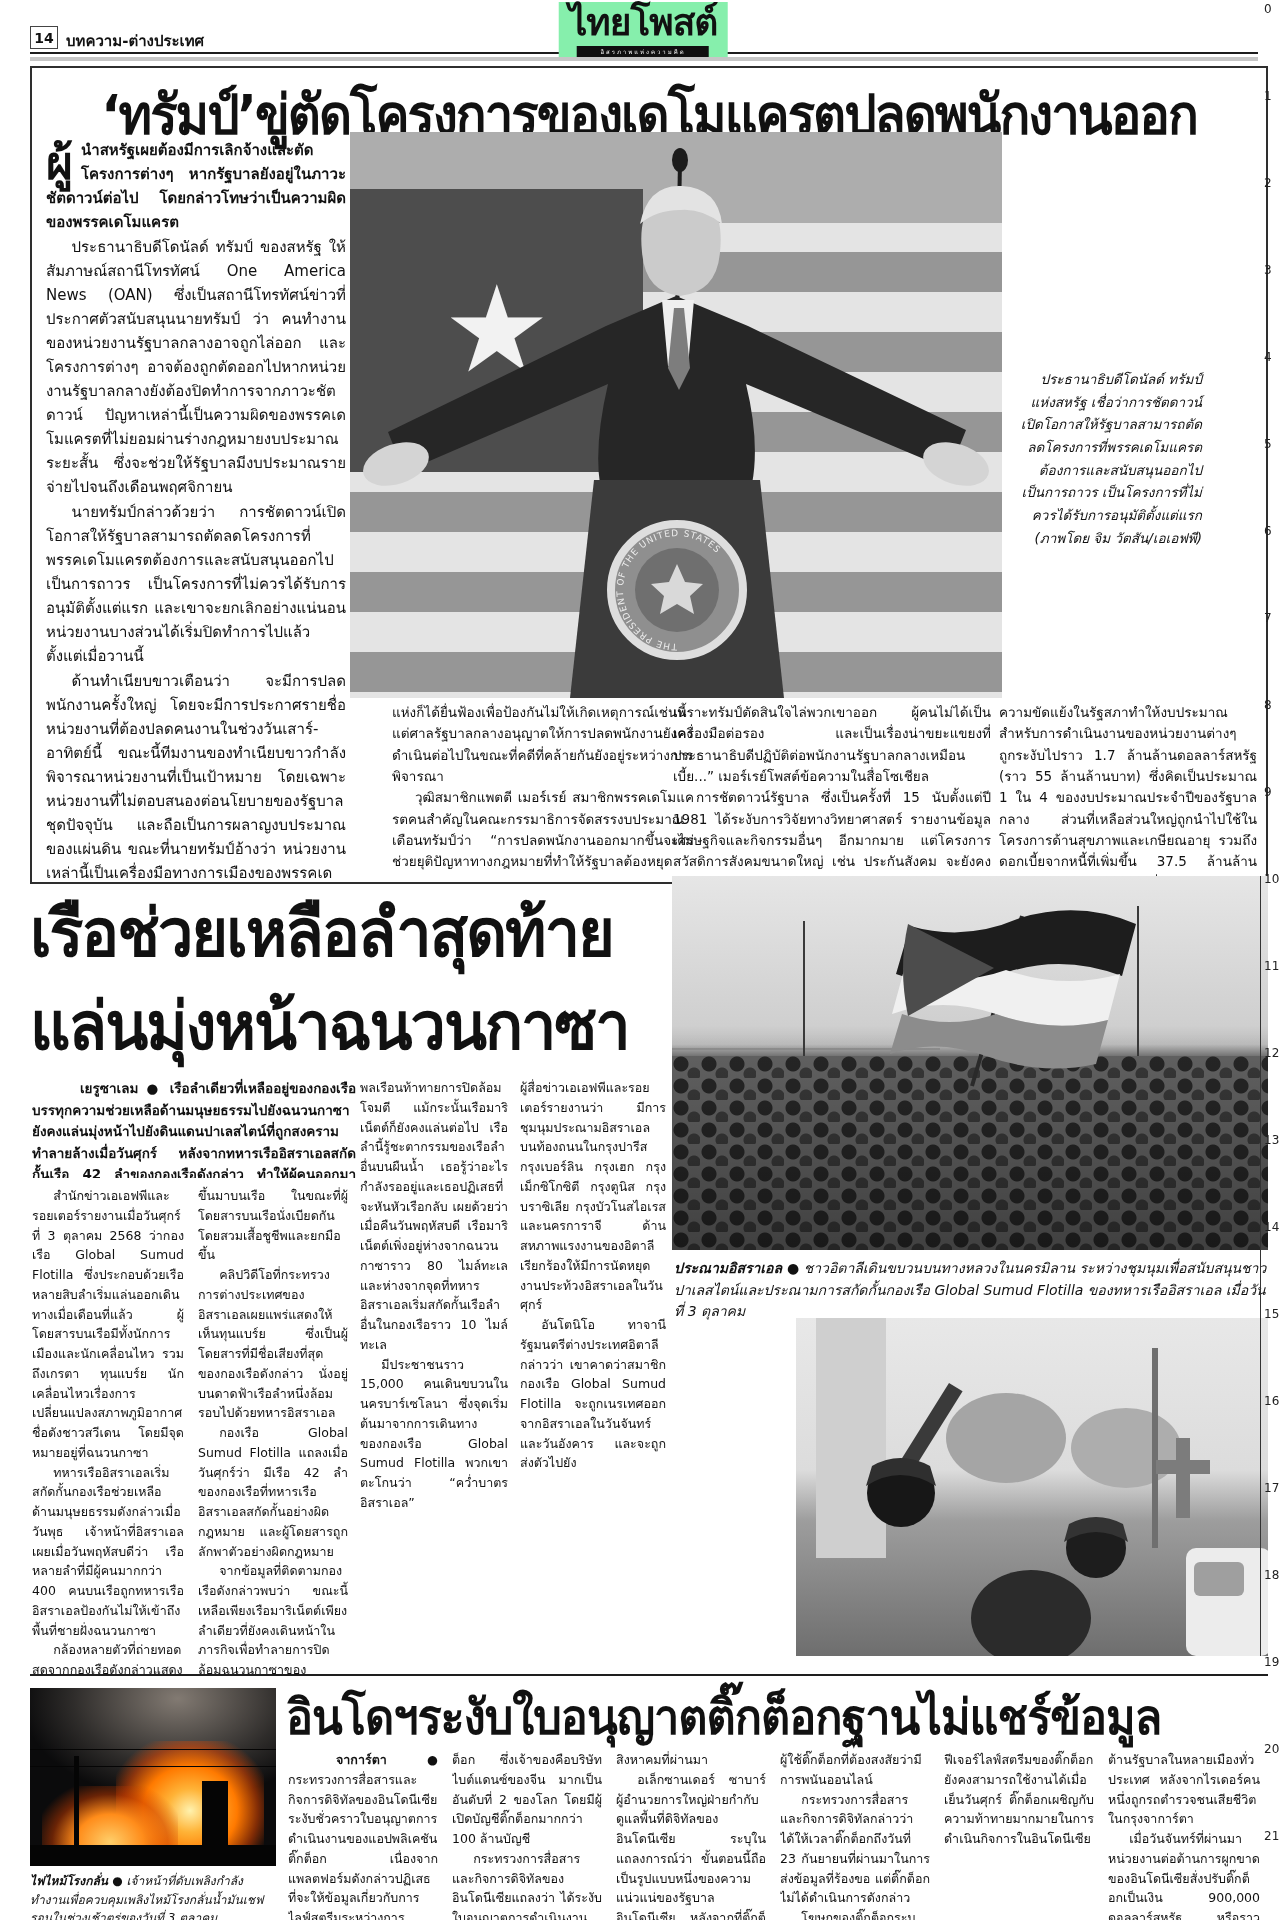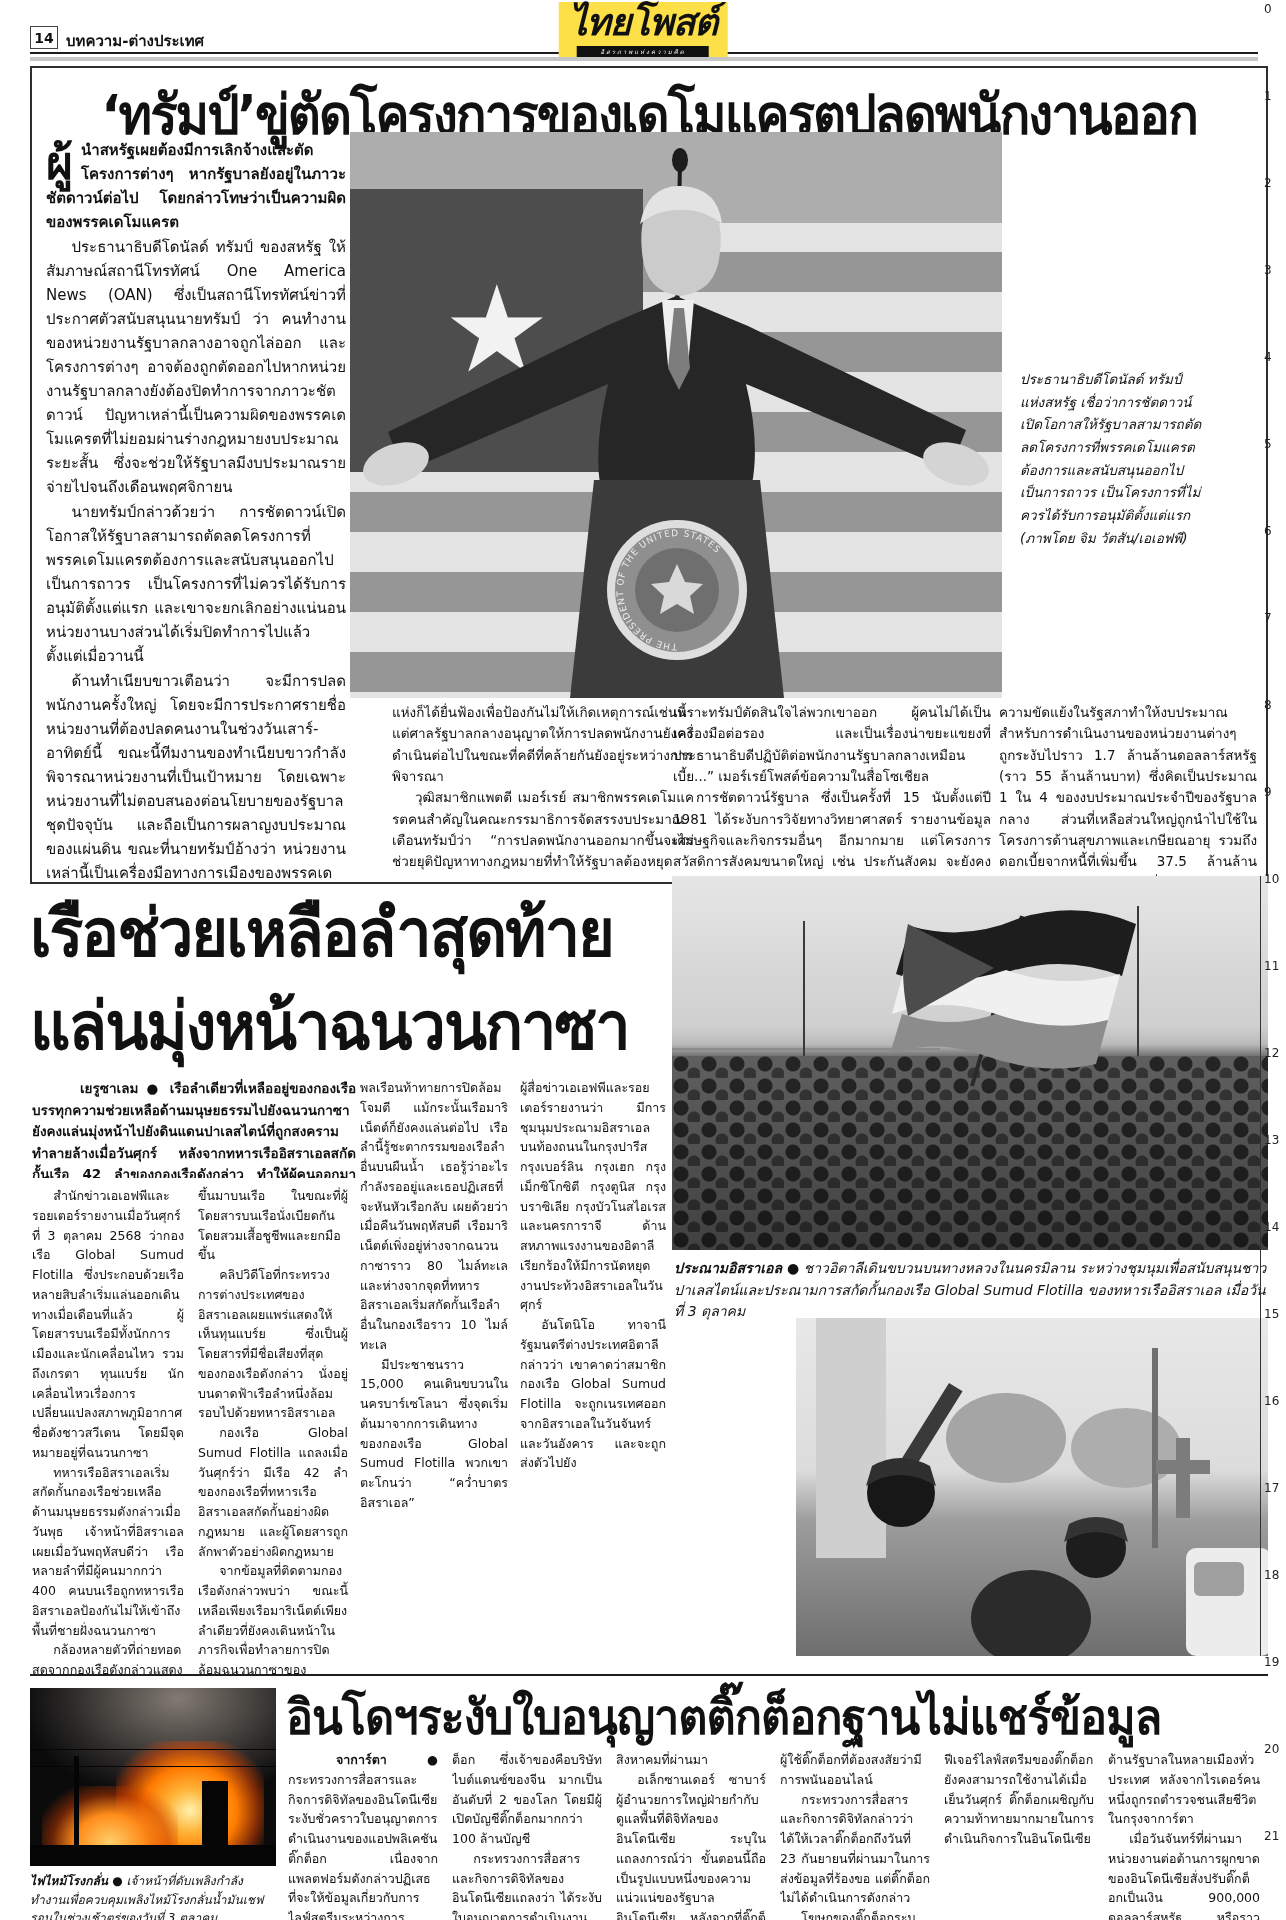--- a/index.html
+++ b/index.html
@@ -8,21 +8,21 @@
           font-family:"DejaVu Sans", sans-serif; color:#111; }
 
   
   .page-num-box { position:absolute; left:30px; top:26px; width:28px; height:23px;
     border:1px solid #444; display:flex; align-items:center; justify-content:center;
     font-weight:bold; font-size:14px; }
   .section-label { position:absolute; left:66px; top:29px; font-weight:bold; font-size:15px; }
   .header-rule-a { position:absolute; left:30px; top:52px; width:1228px; height:2px; background:#1c1c1c; }
   .header-rule-b { position:absolute; left:30px; top:57px; width:1228px; height:4px; background:#c6c6c6; }
   .masthead { position:absolute; left:50%; top:2px; transform:translateX(-50%);
-    background:#fde047; padding:0 10px; text-align:center; z-index:3;font-style:italic; }
+    background:#86efac; padding:0 10px; text-align:center; z-index:3; }
   .masthead-title { font-size:37px; font-weight:900; letter-spacing:-1px; line-height:1.15; }
   .masthead-bar { margin:1px auto 0; width:132px; height:11px; background:#101010;
     color:#fff; font-size:6px; letter-spacing:2px; line-height:11px; text-align:center; }
 
   
   .ruler { position:absolute; right:0; top:2px; width:22px; height:1916px;
     display:flex; flex-direction:column; z-index:5; }
   .ruler span { display:block; height:87px; font-size:12px; color:#222; }
 
   
@@ -35,21 +35,21 @@
     border:2px solid #2e2e2e; background:#fff; }
   .trump-headline { position:absolute; left:0; right:0; top:2px; text-align:center;
     font-size:51px; font-weight:900; letter-spacing:-2px; white-space:nowrap;
     transform:scaleY(1.08); transform-origin:top; }
   .trump-col1 { position:absolute; left:14px; top:70px; width:300px; height:740px;
     font-size:15px; line-height:1.6; }
   .trump-col1 p { margin-bottom:1px; }
   .dropcap { float:left; font-size:46px; line-height:0.95; font-weight:bold; padding:4px 8px 0 0; }
   .intro-bold { font-weight:bold; text-indent:0 !important; }
   .trump-caption { position:absolute; left:988px; top:300px; width:182px;
-    font-size:13.5px; line-height:1.68; font-style:italic; text-align:left; }
+    font-size:13.5px; line-height:1.68; font-style:italic; text-align:right; }
   .trump-bottom-col { position:absolute; top:634px; height:174px; font-size:13.5px; line-height:1.58; }
   .tb2 { left:325px; width:302px;margin-left:35px; }
   .tb3 { left:641px; width:318px; }
   .tb4 { left:967px; width:258px; }
 
   
   .trump-photo { position:absolute; left:318px; top:64px; width:652px; height:566px;
     overflow:hidden; background:
       repeating-linear-gradient(180deg,#e4e4e4 0 40px,#969696 40px 80px); }
   .trump-photo .wall { position:absolute; left:0; top:0; width:100%; height:16%; background:#adadad; }

